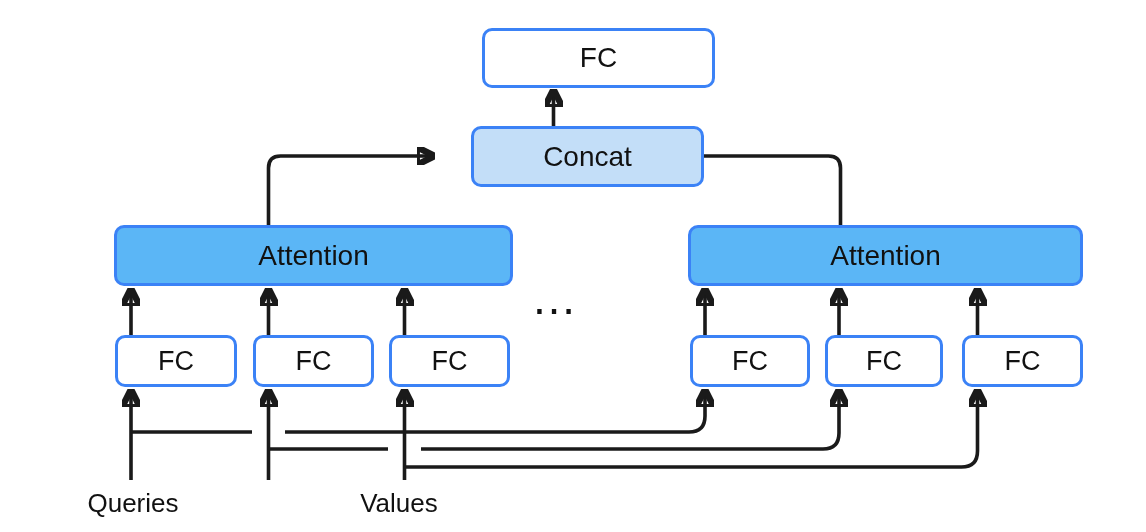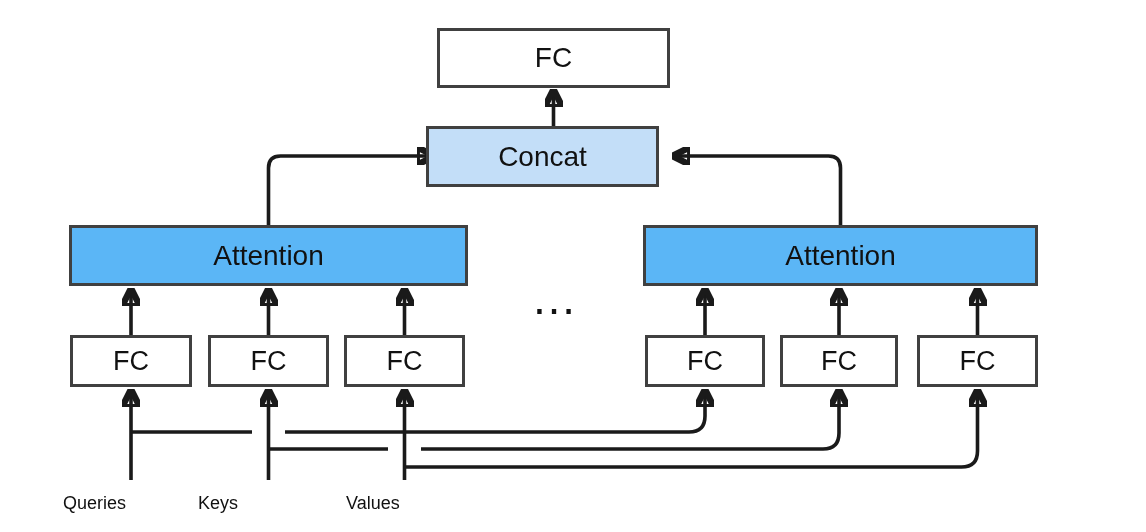--- a/index.html
+++ b/index.html
@@ -9,38 +9,40 @@
     background: #ffffff;
     font-family: "Liberation Sans", sans-serif;
     color: #111111;
     overflow: hidden;
   }
   .wires { position: absolute; left: 0; top: 0; width: 1146px; height: 532px; }
   .wires path { stroke: #1a1a1a; stroke-width: 3.6; fill: none; }
   .box {
     position: absolute;
     box-sizing: border-box;
-    border: 3px solid #404040;
-    border-radius: 0;
+    border: 3px solid #3b82f6;
+    border-radius: 10px;
     background: #ffffff;
     display: flex; align-items: center; justify-content: center;
     font-size: 28px;
     line-height: 1;
+    margin-left: 45px;
   }
   .box.small { font-size: 27px; }
   .ellipsis {
     position: absolute;
     left: 500px; top: 276px; width: 110px; height: 44px;
     font-size: 46px; line-height: 44px; font-weight: 400;
     text-align: center; letter-spacing: 2px; color: #111111;
   }
   .input-label {
     position: absolute;
     top: 488px; width: 140px;
-    font-size: 18px; line-height: 30px;
+    text-align: center;
+    font-size: 26px; line-height: 30px;
   }
 </style>
 </head>
 <body>
 
 <div class="canvas">
 
   <svg class="wires" viewBox="0 0 1146 532" xmlns="http://www.w3.org/2000/svg">
     <defs>
       <marker id="ah" viewBox="0 0 10 10" refX="8.5" refY="5" markerWidth="5" markerHeight="5" orient="auto-start-reverse">
@@ -81,16 +83,15 @@
 
   <div class="box small" style="left: 70px; top: 335px; width: 122px; height: 52px; background-color: rgb(255, 255, 255);">FC</div>
   <div class="box small" style="left: 208px; top: 335px; width: 121px; height: 52px; background-color: rgb(255, 255, 255);">FC</div>
   <div class="box small" style="left: 344px; top: 335px; width: 121px; height: 52px; background-color: rgb(255, 255, 255);">FC</div>
 
   <div class="box small" style="left: 645px; top: 335px; width: 120px; height: 52px; background-color: rgb(255, 255, 255);">FC</div>
   <div class="box small" style="left: 780px; top: 335px; width: 118px; height: 52px; background-color: rgb(255, 255, 255);">FC</div>
   <div class="box small" style="left: 917px; top: 335px; width: 121px; height: 52px; background-color: rgb(255, 255, 255);">FC</div>
 
   <div class="input-label" style="left:63px;">Queries</div>
-  <div class="input-label" style="left:198px;">Keys</div>
-  <div class="input-label" style="left:346px;">Values</div>
+  <div class="input-label" style="left:329px;">Values</div>
 
 </div>
 
 </body></html>

